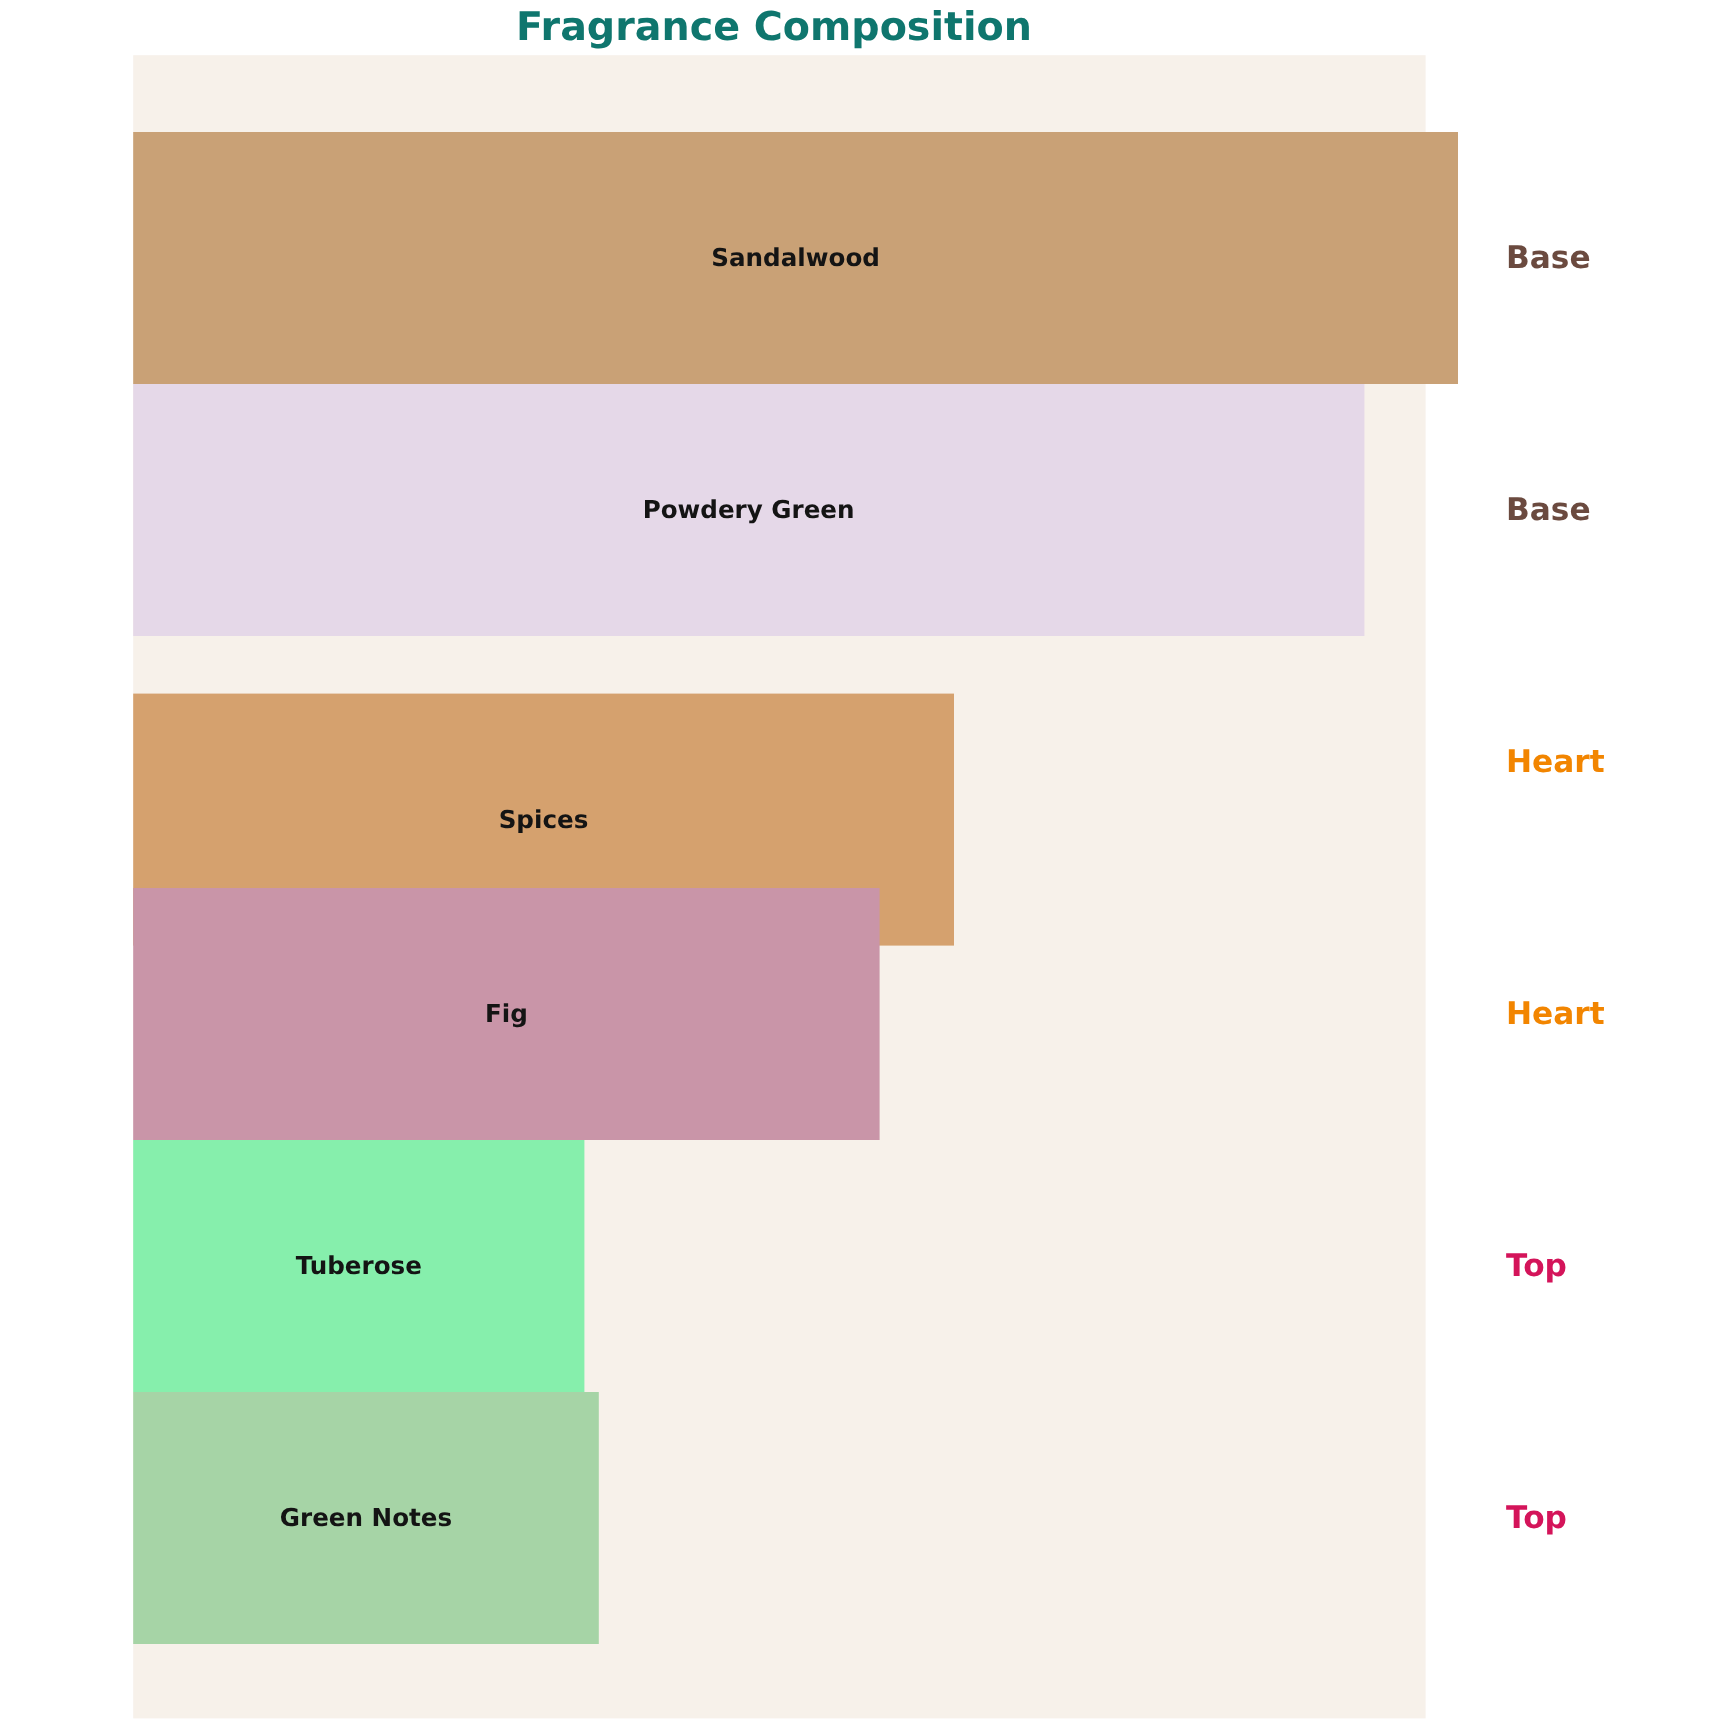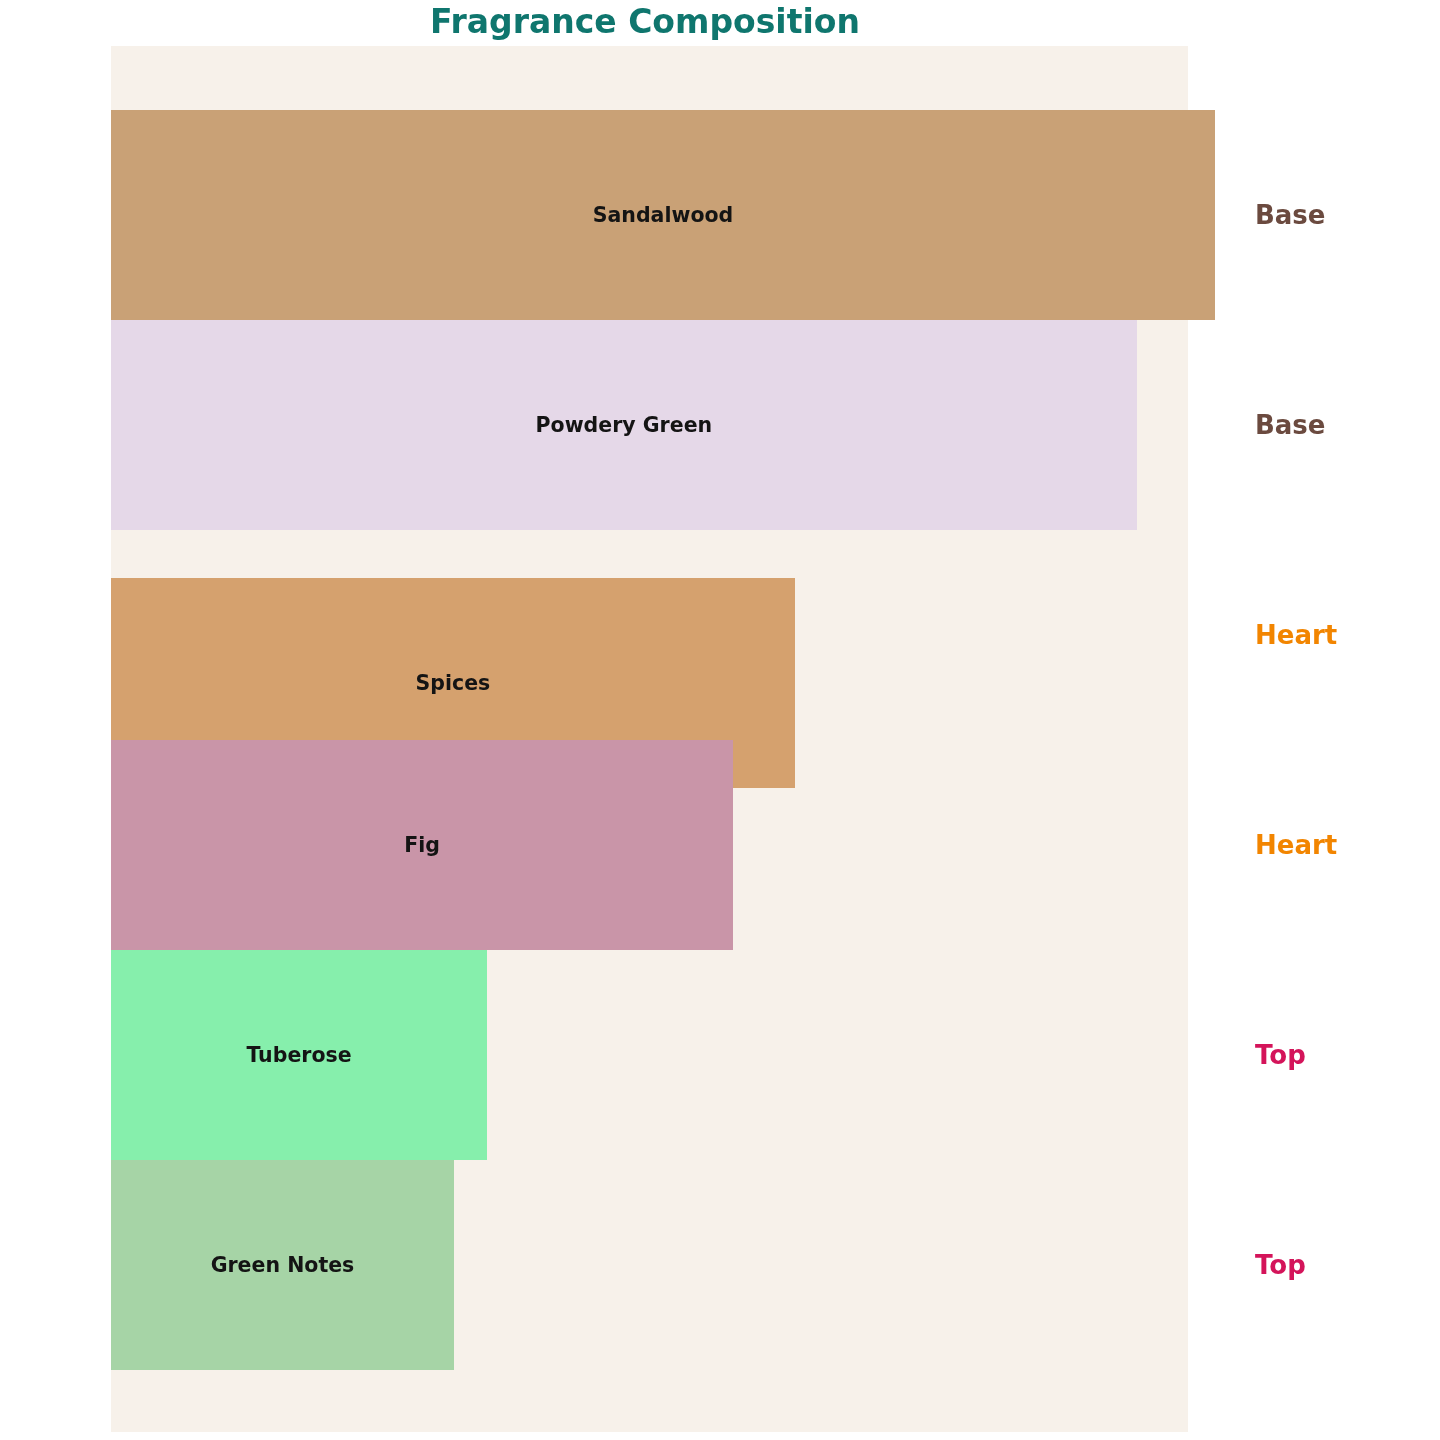--- a/index.html
+++ b/index.html
@@ -92,21 +92,21 @@
       </div>
       <div class="bar" style="top: 484px; width: 683.81px; background: rgb(213, 161, 110); margin-top: 48px;">
         <span class="bar-label">Spices</span>
       </div>
       <div class="bar" style="top: 694px; width: 622px; background: rgb(201, 149, 168);">
         <span class="bar-label">Fig</span>
       </div>
       <div class="bar" style="top: 904px; width: 376px; background: #86efac;">
         <span class="bar-label">Tuberose</span>
       </div>
-      <div class="bar" style="top: 1114px; width: 343px; background: rgb(166, 212, 166);">
+      <div class="bar" style="top: 1114px; width: 388px; background: rgb(166, 212, 166);">
         <span class="bar-label">Green Notes</span>
       </div>
     </div>
 
 <div class="cat-label" style="top: 215px; color: rgb(107, 74, 63);">Base</div>
     <div class="cat-label" style="top: 425px; color: rgb(107, 74, 63);">Base</div>
     <div class="cat-label" style="top: 635px; color: rgb(242, 133, 0);">Heart</div>
     <div class="cat-label" style="top: 845px; color: rgb(242, 133, 0);">Heart</div>
     <div class="cat-label" style="top: 1055px; color: rgb(212, 20, 90);">Top</div>
     <div class="cat-label" style="top: 1265px; color: rgb(212, 20, 90);">Top</div>

